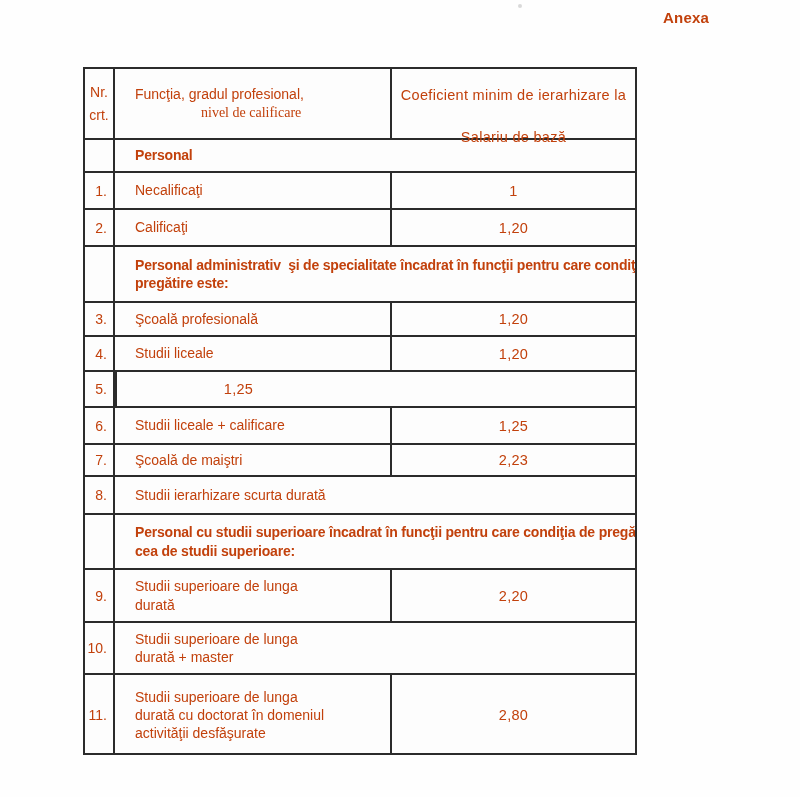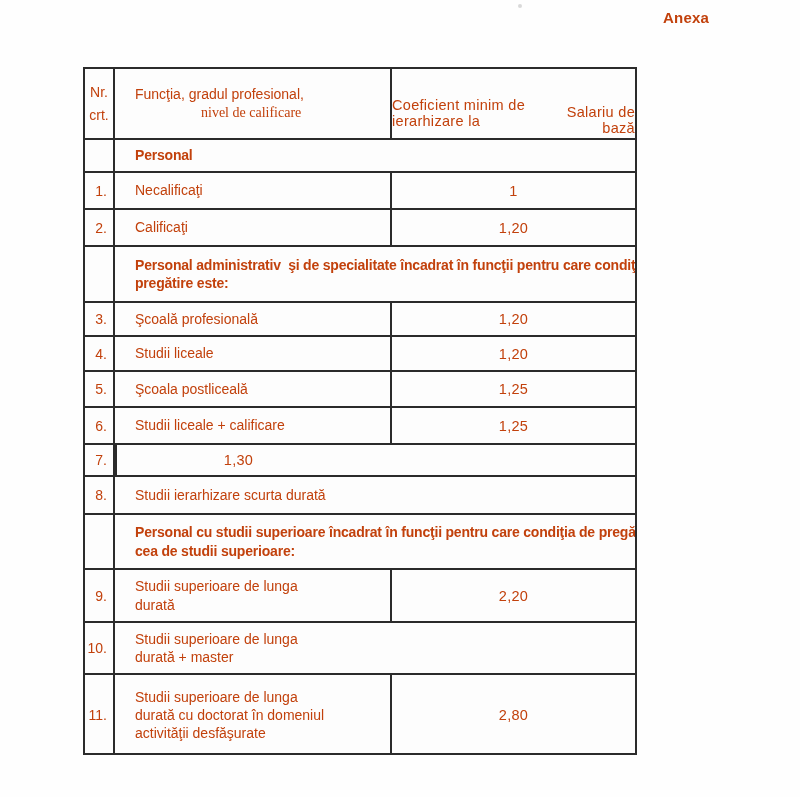--- a/index.html
+++ b/index.html
@@ -40,22 +40,22 @@
     font-size:14.5px;letter-spacing:.3px;
   }
   .section .c2{font-weight:bold;letter-spacing:-0.2px;}
   
   .hdr .c1{
     justify-content:center;padding-right:0;text-align:center;
     white-space:pre-line;line-height:1.6;
   }
   .hdr .c2{white-space:normal;}
   .hdr .c2 .l2{padding-left:66px;font-family:Liberation Serif, serif;}
-  .hdr .c3{flex-direction:row;justify-content:flex-start;padding-top:18px;}
-  .hdr .c3 .l2{margin-top:14px;text-align:right;}
+  .hdr .c3{flex-direction:column;justify-content:flex-start;padding-top:18px;}
+  .hdr .c3 .l2{margin-top:26px;text-align:right;}
 </style>
 </head>
 <body>
 
 <div class="page">
 
   <div class="anexa">Anexa</div>
   <div class="artifact"></div>
 
   <div class="tbl">
@@ -103,33 +103,33 @@
     </div>
 
     <div class="row" style="height:35px">
       <div class="c1">4.</div>
       <div class="c2">Studii liceale</div>
       <div class="c3">1,20</div>
     </div>
 
     <div class="row" style="height:36px">
       <div class="c1">5.</div>
-      <div class="c2">Şcoala postliceală</div>
       <div class="c3">1,25</div>
     </div>
 
     <div class="row" style="height:37px">
       <div class="c1">6.</div>
       <div class="c2">Studii liceale + calificare</div>
       <div class="c3">1,25</div>
     </div>
 
     <div class="row" style="height:32px">
       <div class="c1">7.</div>
-      <div class="c3">1,30</div>
+      <div class="c2">Şcoală de maiştri</div>
+      <div class="c3">2,23</div>
     </div>
 
     <div class="row" style="height:38px">
       <div class="c1">8.</div>
       <div class="c2">Studii ierarhizare scurta durată</div>
     </div>
 
     <div class="row section" style="height:55px">
       <div class="c1"></div>
       <div class="c2">Personal cu studii superioare încadrat în funcţii pentru care condiţia de pregătire este

